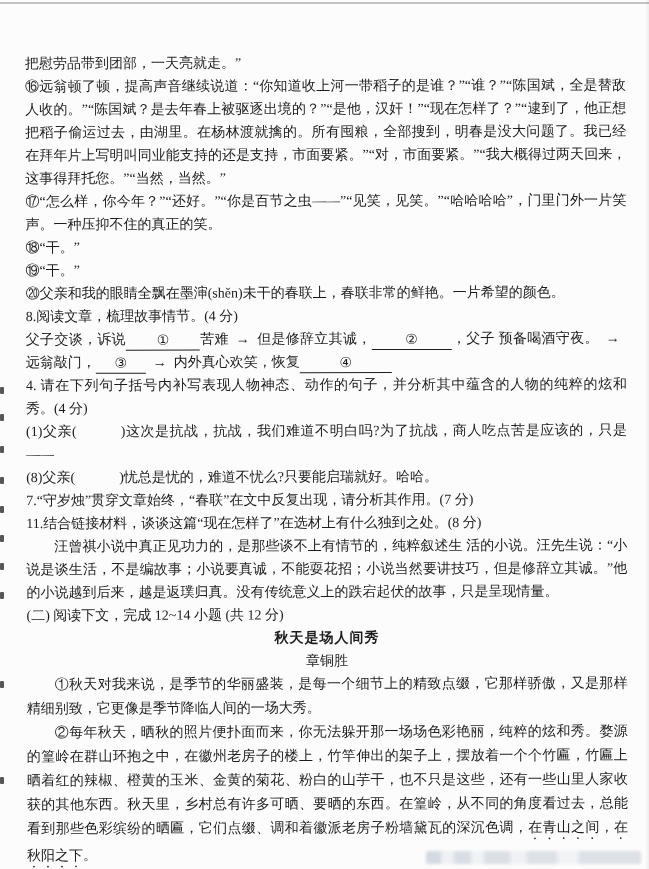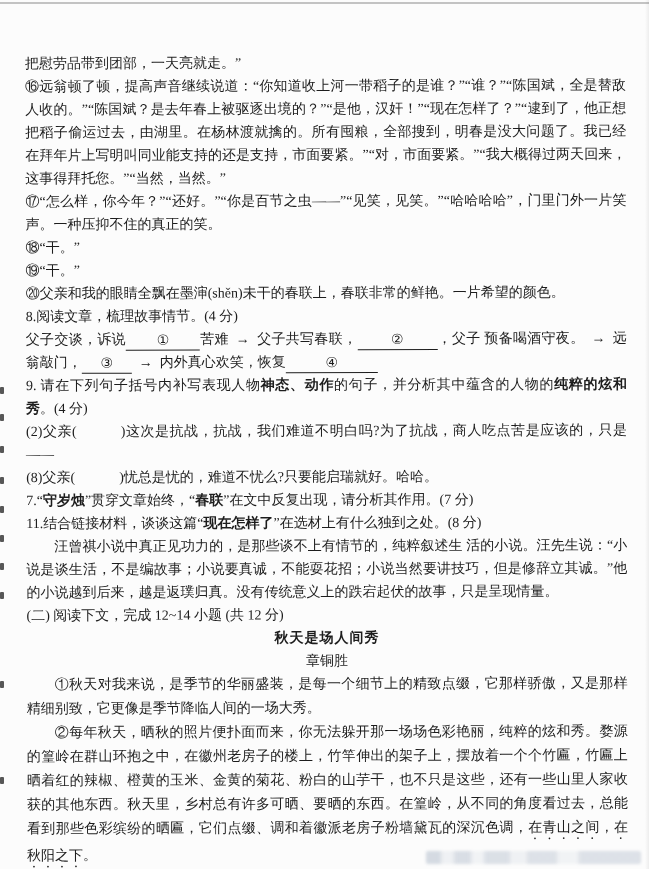--- a/index.html
+++ b/index.html
@@ -13,21 +13,21 @@
   .right-shade{position:absolute;top:0;right:0;width:4px;height:100%;
     background:linear-gradient(90deg,rgba(0,0,0,0),rgba(0,0,0,.06));}
   .content{
     position:absolute;left:25px;top:52px;width:601px;
     font-size:14px;line-height:23px;text-align:justify;
     transform:rotate(-0.15deg);transform-origin:top left;
   }
   .content p{margin:0;}
   .mt{margin-top:7px;}
   .mt2{margin-top:16px;}
-  .b{font-weight:bold;}
+  .b{font-weight:normal;}
   .center{text-align:center;}
   .title-line{font-weight:bold;letter-spacing:1px;}
   .indent{text-indent:2em;}
   .essay{line-height:24px;}
   .blank{display:inline-block;border-bottom:1.2px solid #1d1d1d;text-align:center;line-height:19px;vertical-align:bottom;}
   .w1{min-width:74px;}
   .w2{min-width:80px;}
   .w3{min-width:50px;}
   .w4{min-width:92px;}
   .arr{padding:0 7px;}
@@ -75,28 +75,28 @@
 
     <p class="mt">⑯远翁顿了顿，提高声音继续说道：“你知道收上河一带稻子的是谁？”“谁？”“陈国斌，全是替敌人收的。”“陈国斌？是去年春上被驱逐出境的？”“是他，汉奸！”“现在怎样了？”“逮到了，他正想把稻子偷运过去，由湖里。在杨林渡就擒的。所有囤粮，全部搜到，明春是没大问题了。我已经在拜年片上写明叫同业能支持的还是支持，市面要紧。”“对，市面要紧。”“我大概得过两天回来，这事得拜托您。”“当然，当然。”</p>
     <p>⑰“怎么样，你今年？”“还好。”“你是百节之虫——”“见笑，见笑。”“哈哈哈哈”，门里门外一片笑声。一种压抑不住的真正的笑。</p>
     <p>⑱“干。”</p>
     <p>⑲“干。”</p>
     <p>⑳父亲和我的眼睛全飘在墨渖(shěn)未干的春联上，春联非常的鲜艳。一片希望的颜色。</p>
 
     <p>8.阅读文章，梳理故事情节。(4 分)</p>
 
     <div>
-      <span>父子交谈，诉说</span><span class="blank w1"><span>①</span></span><span>苦难</span><span class="arr">→</span><span>父子共写春联，</span><span class="blank w2"><span>②</span></span><span>，父子 预备喝酒守夜。</span><span class="arr">→</span><span>远翁敲门，</span><span class="blank w3"><span>③</span></span><span class="arr">→</span><span>内外真心欢笑，恢复</span><span class="blank w4"><span>④</span></span>
+      <span>父子交谈，诉说</span><span class="blank w1"><span>①</span></span><span>苦难</span><span class="arr">→</span><span>但是修辞立其诚，</span><span class="blank w2"><span>②</span></span><span>，父子 预备喝酒守夜。</span><span class="arr">→</span><span>远翁敲门，</span><span class="blank w3"><span>③</span></span><span class="arr">→</span><span>内外真心欢笑，恢复</span><span class="blank w4"><span>④</span></span>
     </div>
 
     <p>
-      <span>9. 请在下列句子括号内补写表现人物</span><span class="b">神态、动作</span><span>的句子，并分析其中蕴含的人物的</span><span class="b">纯粹的炫和秀</span><span>。(4 分)</span>
+      <span>4. 请在下列句子括号内补写表现人物</span><span class="b">神态、动作</span><span>的句子，并分析其中蕴含的人物的</span><span class="b">纯粹的炫和秀</span><span>。(4 分)</span>
     </p>
     <p>
-      <span>(2)父亲(</span><span class="pgap"></span><span>)这次是抗战，抗战，我们难道不明白吗?为了抗战，商人吃点苦是应该的，只是——</span>
+      <span>(1)父亲(</span><span class="pgap"></span><span>)这次是抗战，抗战，我们难道不明白吗?为了抗战，商人吃点苦是应该的，只是——</span>
     </p>
     <p>
       <span>(8)父亲(</span><span class="pgap"></span><span>)忧总是忧的，难道不忧么?只要能启瑞就好。哈哈。</span>
     </p>
 
     <p>
       <span>7.“</span><span class="b">守岁烛</span><span>”贯穿文章始终，“</span><span class="b">春联</span><span>”在文中反复出现，请分析其作用。(7 分)</span>
     </p>
 
     <p>

